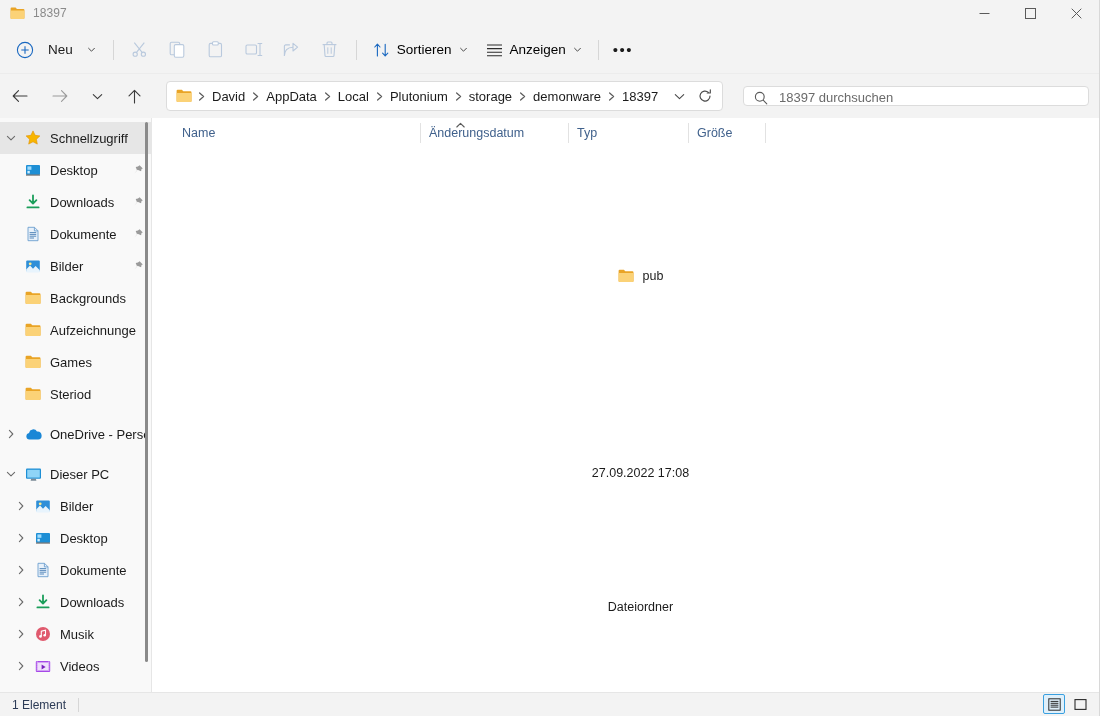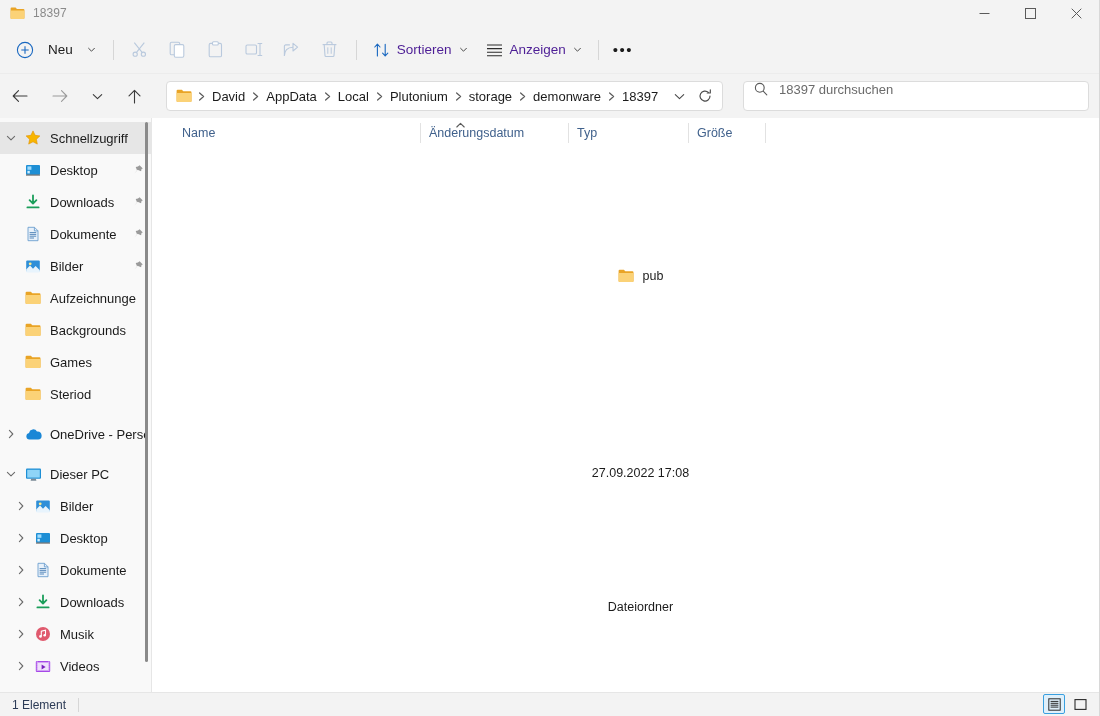--- a/index.html
+++ b/index.html
@@ -84,21 +84,21 @@
     margin: 0 7px;
     flex: 0 0 1px;
   }
   .tb-text-btn {
     display: flex; align-items: center;
     height: 32px;
     padding: 0 9px;
     border-radius: 4px;
     gap: 7px;
   }
-  .tb-text-btn span.lbl { font-size: 13.5px; color: #4c1d95; }
+  .tb-text-btn span.lbl { font-size: 13.5px; color: #000000; }
   .chev { color: #4a4a4a; display: flex; align-items: center; }
   .tb-dots {
     width: 34px; height: 32px;
     display: flex; align-items: center; justify-content: center;
     border-radius: 4px;
     font-size: 15px; color: #1b1b1b;
     letter-spacing: 1.5px;
   }
 
   
@@ -157,27 +157,27 @@
   .addr-folder { padding: 0 5px 0 2px; display:flex; align-items:center; }
   .addr-right { display: flex; align-items: center; flex: 0 0 auto; }
   .addr-chev, .addr-refresh {
     width: 26px; height: 26px;
     display: flex; align-items: center; justify-content: center;
     color: #4a4a4a; border-radius: 3px;
   }
 
   .searchbox {
     flex: 0 0 346px;
-    height: 30px;
+    height: 20px;
     background: #ffffff;
     border: 1px solid #dcdcdc;
     border-radius: 4px;
     margin-left: 12px;
     display: flex;
-    align-items: flex-start;
+    align-items: flex-end;
     padding: 0 10px;
     gap: 11px;
   }
   .search-ph {
     font-size: 13px;
     color: #6b6b6b;
   }
 
   
   .body {
@@ -683,32 +683,32 @@
         </div>
 
         <div class="sb-item">
           <span class="sb-expander blank"></span>
           <span class="sb-icon">
             <svg width="16" height="14" viewBox="0 0 16 14">
               <path d="M0.6 1.8a1.1 1.1 0 0 1 1.1-1.1h4.2l1.4 1.6h7.1a1.1 1.1 0 0 1 1.1 1.1v8.6a1.1 1.1 0 0 1-1.1 1.1H1.7a1.1 1.1 0 0 1-1.1-1.1z" fill="#e9a426"></path>
               <path d="M0.6 4h14.9v8a1.1 1.1 0 0 1-1.1 1.1H1.7A1.1 1.1 0 0 1 .6 12z" fill="#fbd277"></path>
             </svg>
           </span>
-          <span class="sb-label">Aufzeichnunge</span>
+          <span class="sb-label">Backgrounds</span>
         </div>
 
         <div class="sb-item">
           <span class="sb-expander blank"></span>
           <span class="sb-icon">
             <svg width="16" height="14" viewBox="0 0 16 14">
               <path d="M0.6 1.8a1.1 1.1 0 0 1 1.1-1.1h4.2l1.4 1.6h7.1a1.1 1.1 0 0 1 1.1 1.1v8.6a1.1 1.1 0 0 1-1.1 1.1H1.7a1.1 1.1 0 0 1-1.1-1.1z" fill="#e9a426"></path>
               <path d="M0.6 4h14.9v8a1.1 1.1 0 0 1-1.1 1.1H1.7A1.1 1.1 0 0 1 .6 12z" fill="#fbd277"></path>
             </svg>
           </span>
-          <span class="sb-label">Backgrounds</span>
+          <span class="sb-label">Aufzeichnunge</span>
         </div>
 
         <div class="sb-item">
           <span class="sb-expander blank"></span>
           <span class="sb-icon">
             <svg width="16" height="14" viewBox="0 0 16 14">
               <path d="M0.6 1.8a1.1 1.1 0 0 1 1.1-1.1h4.2l1.4 1.6h7.1a1.1 1.1 0 0 1 1.1 1.1v8.6a1.1 1.1 0 0 1-1.1 1.1H1.7a1.1 1.1 0 0 1-1.1-1.1z" fill="#e9a426"></path>
               <path d="M0.6 4h14.9v8a1.1 1.1 0 0 1-1.1 1.1H1.7A1.1 1.1 0 0 1 .6 12z" fill="#fbd277"></path>
             </svg>
           </span>

